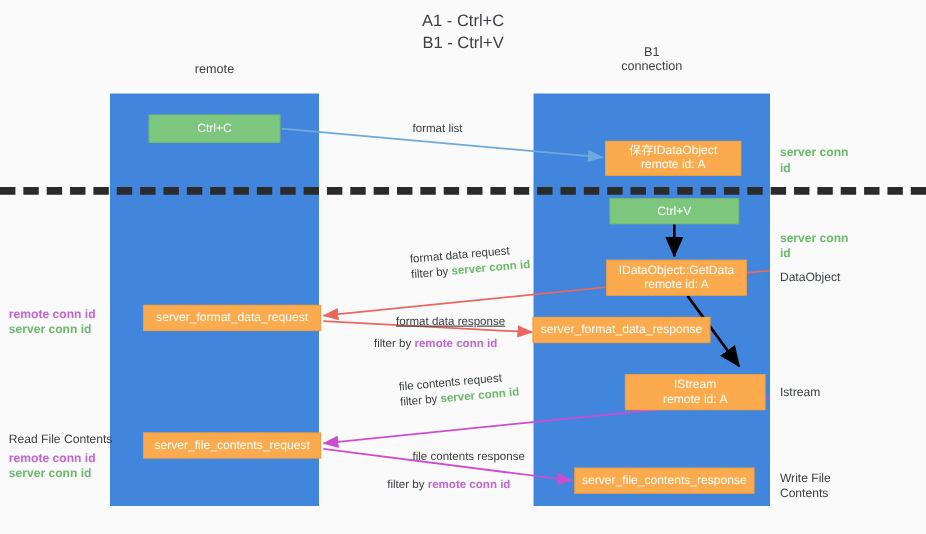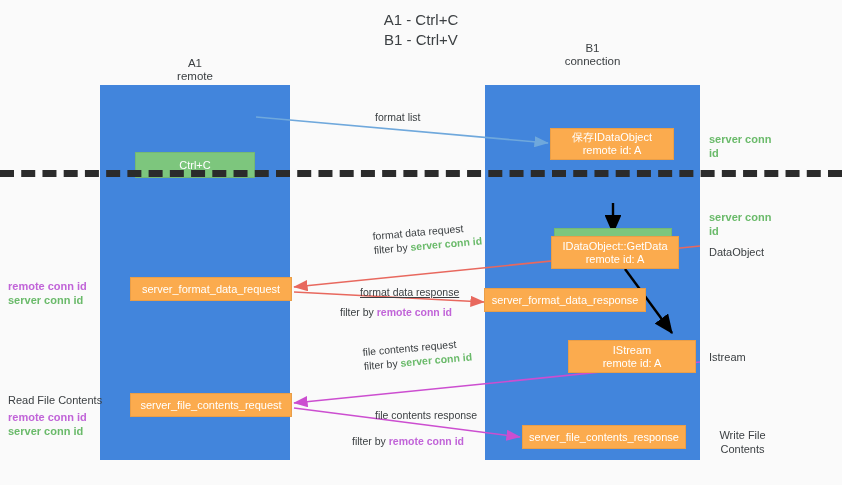--- a/index.html
+++ b/index.html
@@ -59,29 +59,29 @@
     display: flex;
     flex-direction: column;
     align-items: center;
     justify-content: center;
     color: #ffffff;
     font-size: 11px;
     line-height: 13px;
     text-align: center;
     border: 1px solid rgba(0,0,0,0.07);
   }
-  .box.green  { background: #7dc67d; margin-top: 48px; }
+  .box.green  { background: #7dc67d; }
   .box.orange { background: #fbab4e; }
   .box .l2 { font-size: 11px; }
 
   
   .side-label { font-size: 11px; line-height: 14px; }
   .c-green   { color: #6aba6a; font-weight: bold; }
   .c-purple  { color: #c164d8; font-weight: bold; }
-  .c-dark    { color: #3c4043; text-align: center; }
+  .c-dark    { color: #3c4043; }
 
   
   .edge-label {
     font-size: 10.5px;
     color: #3c4043;
     line-height: 14px;
     white-space: nowrap;
   }
   .edge-label .hl-green  { color: #6aba6a; font-weight: bold; }
   .edge-label .hl-purple { color: #c164d8; font-weight: bold; }
@@ -92,21 +92,20 @@
 <body>
 
 <div id="canvas">
 
   <div class="abs" id="title">
     <div>A1 - Ctrl+C</div>
     <div>B1 - Ctrl+V</div>
   </div>
 
   <div class="abs lane-header" id="lane-a-header">
-    <div>A1</div>
     <div>remote</div>
   </div>
   <div class="abs lane-header" id="lane-b-header">
     <div>B1</div>
     <div>connection</div>
   </div>
 
   <div class="abs lane-body" id="lane-a-body"></div>
   <div class="abs lane-body" id="lane-b-body"></div>
 

